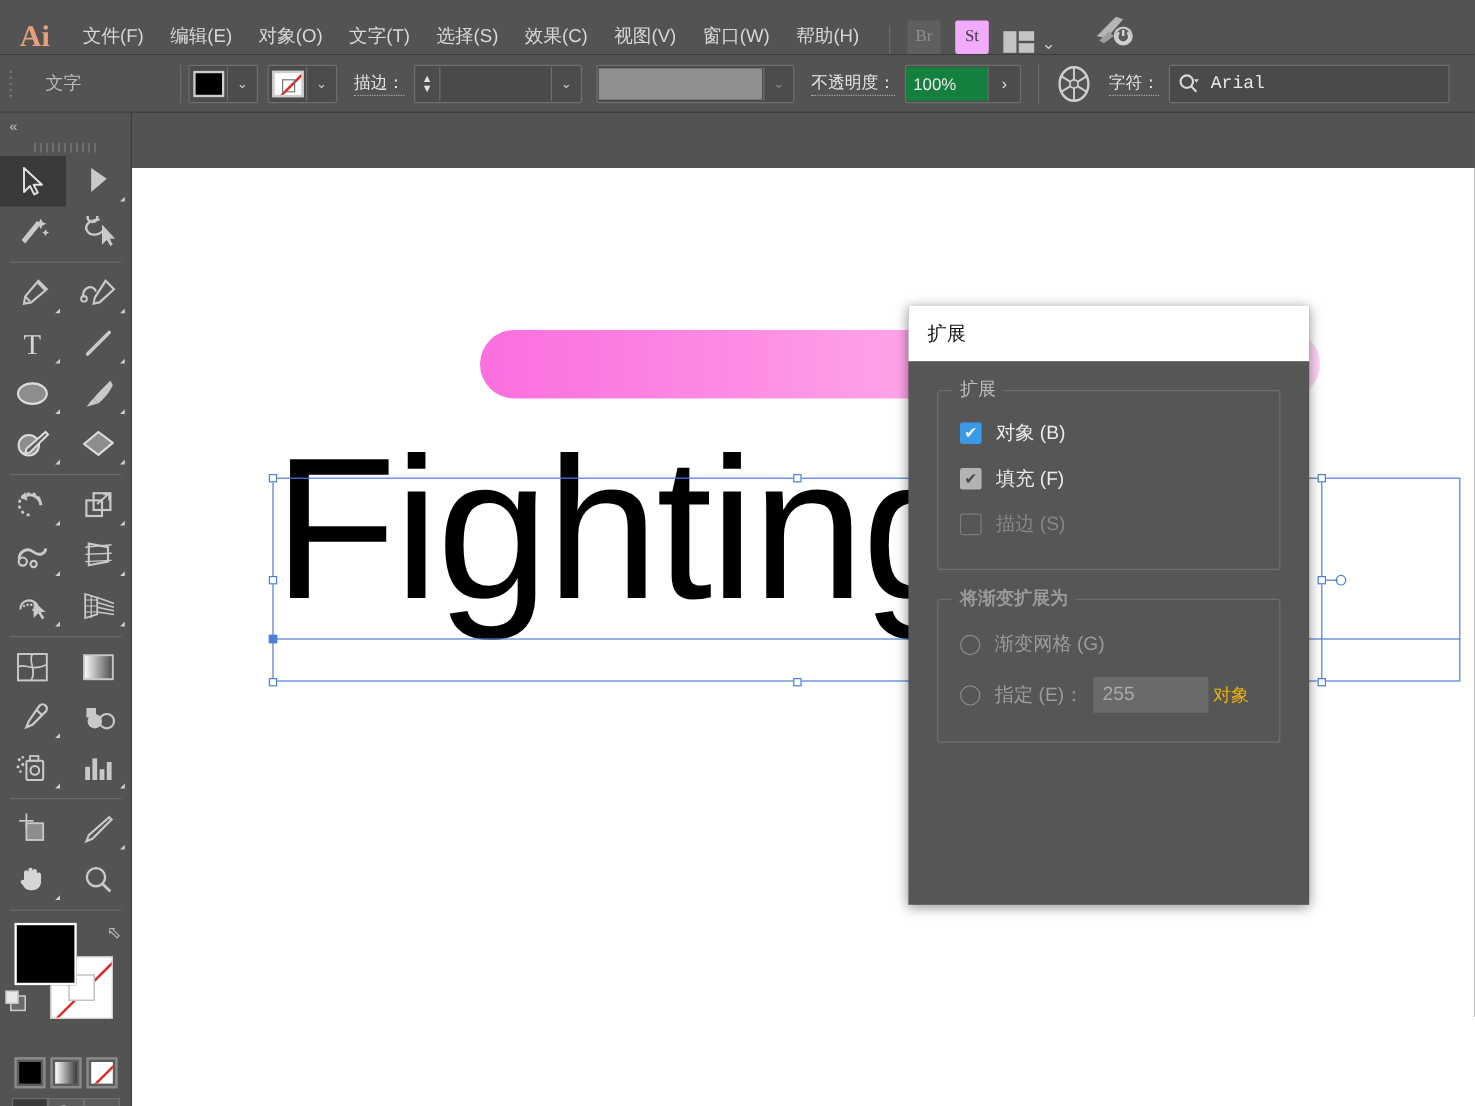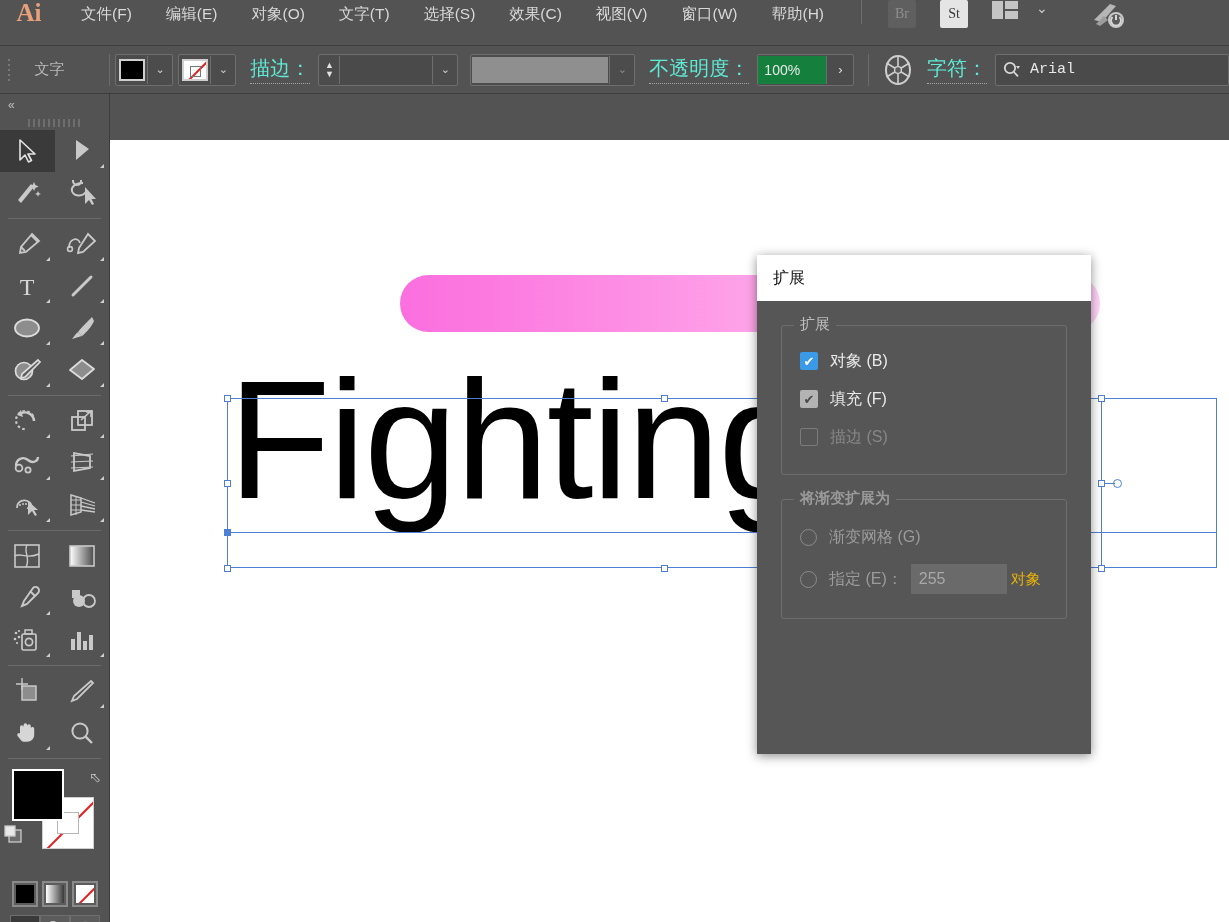--- a/index.html
+++ b/index.html
@@ -21,24 +21,23 @@
     background: #535353;
   }
 
   
   .menubar {
     position: absolute;
     left: 0; top: 0;
     width: 1229px; height: 46px;
     background: #535353;
     display: flex;
-    align-items: flex-start;
+    align-items: flex-end;
     border-bottom: 1px solid #3d3d3d;
     box-sizing: border-box;
-    gap: 12px;
   }
   .ai-logo {
     width: 58px;
     text-align: center;
     font-size: 25px;
     font-weight: bold;
     color: #e8a07a;
     font-family: "Liberation Serif", serif;
     letter-spacing: 0px;
     line-height: 1;
@@ -58,21 +57,21 @@
   }
   .sq-badge {
     width: 28px; height: 28px;
     display: flex; align-items: center; justify-content: center;
     font-size: 14px;
     font-family: "Liberation Serif", serif;
     border-radius: 2px;
     margin-right: 12px;
   }
   .badge-br { background: #5f5f5f; color: #8e8e8e; }
-  .badge-st { background: #e5e5e5; color: #3a3a3a; }
+  .badge-st { background: #f0abfc; color: #3a3a3a; }
   .layout-icon { display:flex; align-items:center; margin-right: 6px;}
   .chev { color:#c9c9c9; font-size: 14px; margin-right: 16px;}
   .rocket { margin-left: 14px; }
 
   
   .controlbar {
     position: absolute;
     left: 0; top: 46px;
     width: 1229px; height: 48px;
     background: #535353;
@@ -132,22 +131,22 @@
     width: 9px; height: 9px;
     border: 1px solid #777;
   }
   .dd-arrow {
     width: 24px; height: 28px;
     display: flex; align-items:center; justify-content:center;
     color: #d3d3d3; font-size: 11px;
     border-left: 1px solid #6e6e6e;
   }
   .cb-text {
-    font-size: 20px;
-    color: #5eead4;
+    font-size: 14px;
+    color: #e5e5e5;
     border-bottom: 1px dotted #a7a7a7;
     padding-bottom: 1px;
     margin: 0 8px 0 14px;
     white-space: nowrap;
   }
   .stroke-field {
     display: flex; align-items: center;
     height: 30px;
     border: 1px solid #6e6e6e;
     background: #4c4c4c;

